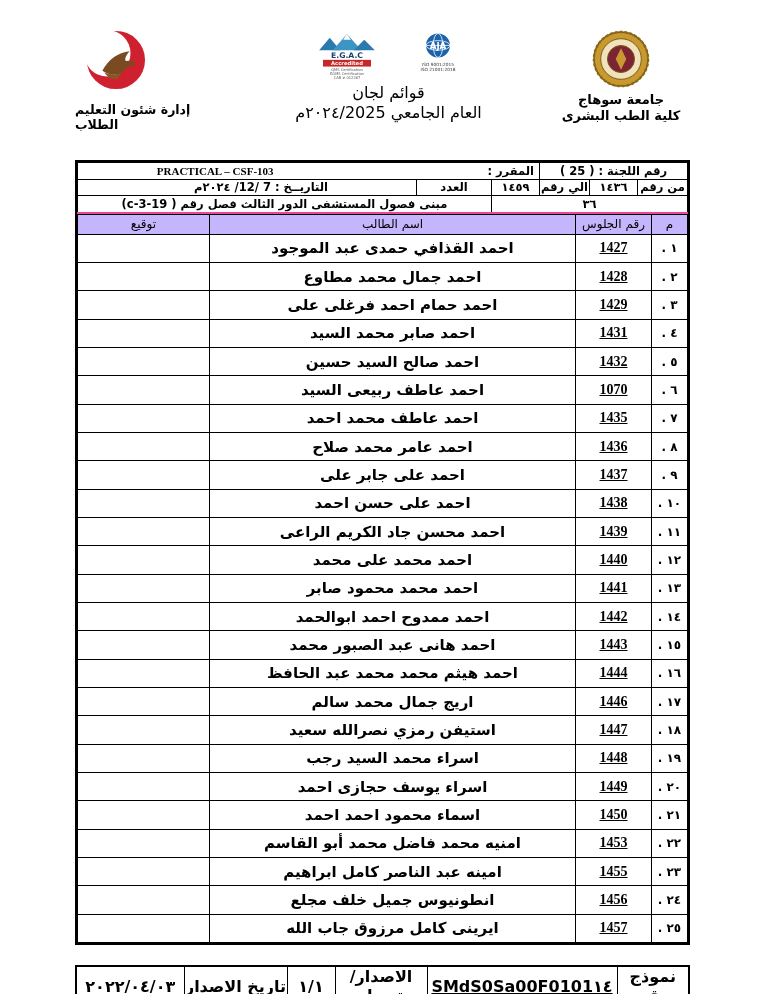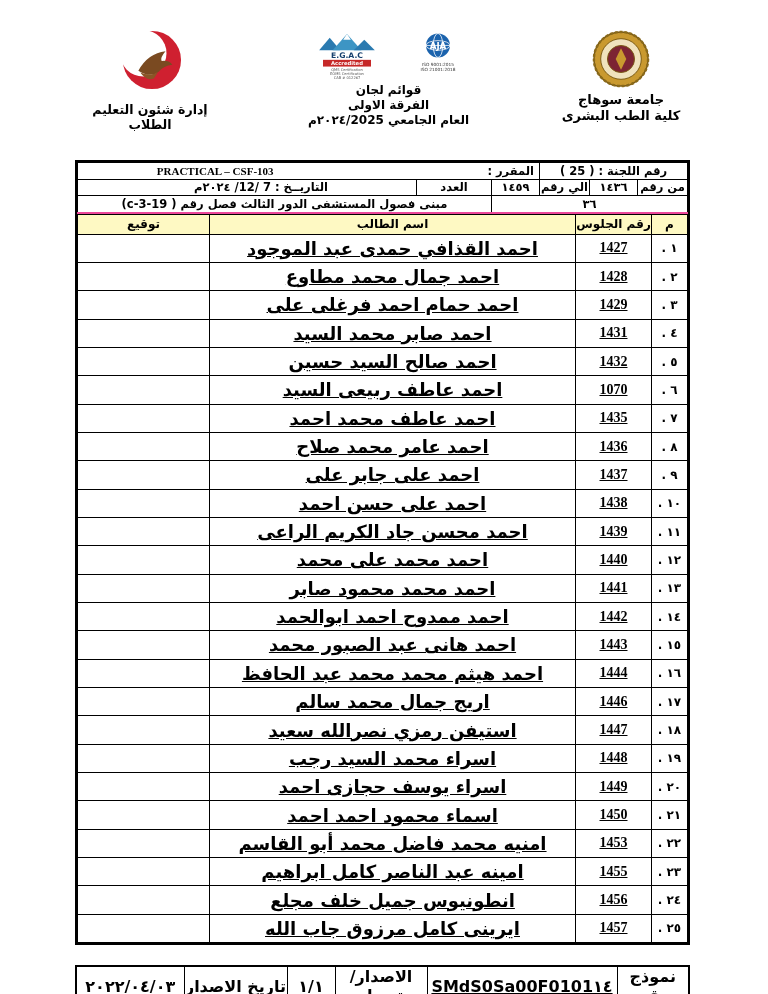--- a/index.html
+++ b/index.html
@@ -9,22 +9,22 @@
   }
   .page { width:768px; height:994px; box-sizing:border-box; padding:26px 78px 0 75px; direction:rtl; }
 
   
   .page-header { display:flex; align-items:flex-start; height:122px; }
   .hdr-uni { width:138px; text-align:center; padding-top:4px; }
   .uni-line { font-weight:bold; font-size:13px; line-height:1.2; }
   .hdr-center { flex:1 1 auto; text-align:center; padding-top:6px; }
   .logos-row { display:flex; direction:ltr; justify-content:center; align-items:flex-start; gap:30px; }
   .titles { margin-top:3px; }
-  .doc-title { font-weight:bold; font-size:12px; line-height:1.25; }
-  .hdr-admin { width:150px; text-align:center; padding-top:2px; }
+  .doc-title { font-weight:normal; font-size:16px; line-height:1.25; }
+  .hdr-admin { width:150px; text-align:left; padding-top:2px; }
   .admin-label { font-weight:bold; font-size:12.5px; margin-top:6px; }
 
   svg text { font-family:"DejaVu Sans", sans-serif; }
   .egac-name { font-size:8px; font-weight:bold; fill:#16406e; text-anchor:middle; }
   .egac-acc  { font-size:5.5px; font-weight:bold; fill:#ffffff; text-anchor:middle; }
   .egac-tiny { font-size:3.8px; fill:#555555; text-anchor:middle; }
   .aja-name  { font-size:9px; font-weight:bold; fill:#ffffff; text-anchor:middle; }
   .aja-tiny  { font-size:4.5px; fill:#333333; text-anchor:middle; }
 
   
@@ -33,25 +33,25 @@
   td, th { border:1px solid #000; padding:0; vertical-align:middle; }
 
   .meta-table td { height:15.5px; font-size:11.5px; font-weight:bold; text-align:center; }
   .meta-table tr:last-child td { border-bottom:2px solid #ec4899; }
   .meta-course { display:flex; align-items:center; padding:0 5px; }
   .meta-course .course-label { white-space:nowrap; }
   .meta-course .course-value { flex:1 1 auto; text-align:center; margin-right:140px;
                                font-family:"Liberation Serif", serif; font-size:11px; }
   .meta-date { text-align:left; padding-left:28px; }
 
-  .main-table th { height:19px; background:#fef9c3; font-size:12px; font-weight:bold; }
+  .main-table th { height:19px; background:#c4b5fd; font-size:12px; font-weight:normal; }
   .main-table td { height:27.35px; font-weight:bold; text-align:center; }
   .c-idx  { font-size:12px; }
   .c-seat { font-family:"Liberation Serif", serif; font-size:14px;text-decoration:underline; }
-  .c-name { font-size:18px;text-decoration:underline; }
+  .c-name { font-size:15px; }
 
   .footer-table { border:2px solid #000; margin-top:20px; }
   .footer-table td { height:23px; font-size:16px; font-weight:bold; text-align:center; }
   .code-cell { direction:ltr;text-decoration:underline; }
 </style>
 </head>
 <body>
 
 <div class="page">
 
@@ -88,21 +88,20 @@
           <ellipse cx="28" cy="14" rx="12.5" ry="5" fill="none" stroke="#ffffff" stroke-width="0.8"></ellipse>
           <ellipse cx="28" cy="14" rx="5" ry="12.5" fill="none" stroke="#ffffff" stroke-width="0.8"></ellipse>
           <line x1="15.5" y1="14" x2="40.5" y2="14" stroke="#ffffff" stroke-width="0.8"></line>
           <text x="28" y="17.2" class="aja-name">AJA</text>
           <text x="28" y="35" class="aja-tiny">ISO 9001:2015</text>
           <text x="28" y="41" class="aja-tiny">ISO 21001:2018</text>
         </svg>
       </div>
       <div class="titles">
         <div class="doc-title">قوائم لجان</div>
-        <div class="doc-title">الفرقة الاولى</div>
         <div class="doc-title">العام الجامعي ٢٠٢٤/2025م</div>
       </div>
     </div>
 
     <div class="hdr-admin">
       <svg viewBox="0 0 80 66" width="78" height="64">
         <circle cx="42" cy="33" r="30" fill="#cf2030"></circle>
         <circle cx="33" cy="26" r="24" fill="#ffffff"></circle>
         <path d="M28 44 Q38 26 56 24 Q50 31 52 34 Q60 33 63 38 Q54 39 49 45 Q40 52 28 44 Z" fill="#7a4a21"></path>
         <path d="M30 46 Q40 50 48 46 L44 52 Q36 55 30 46 Z" fill="#8a5526"></path>

